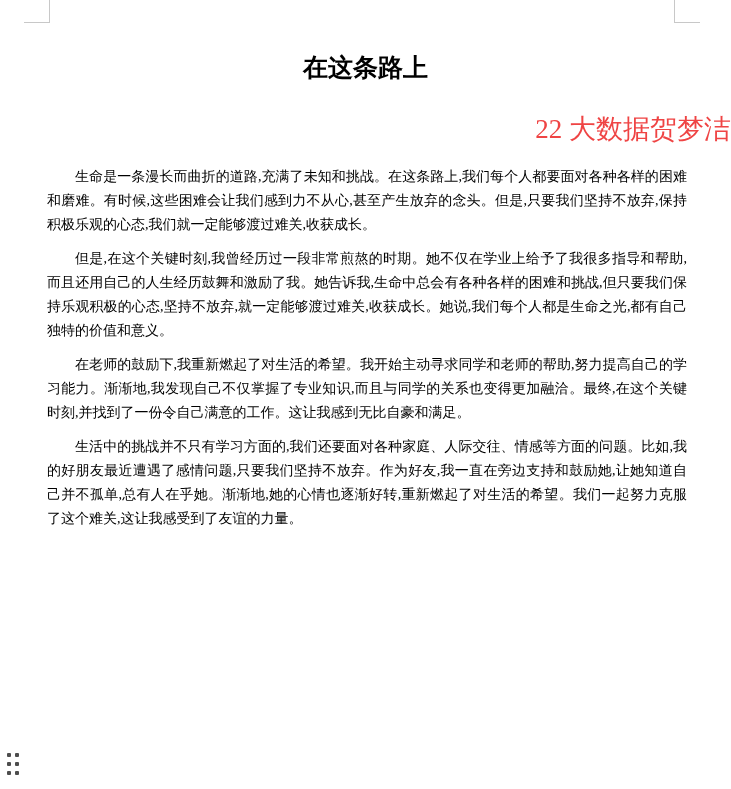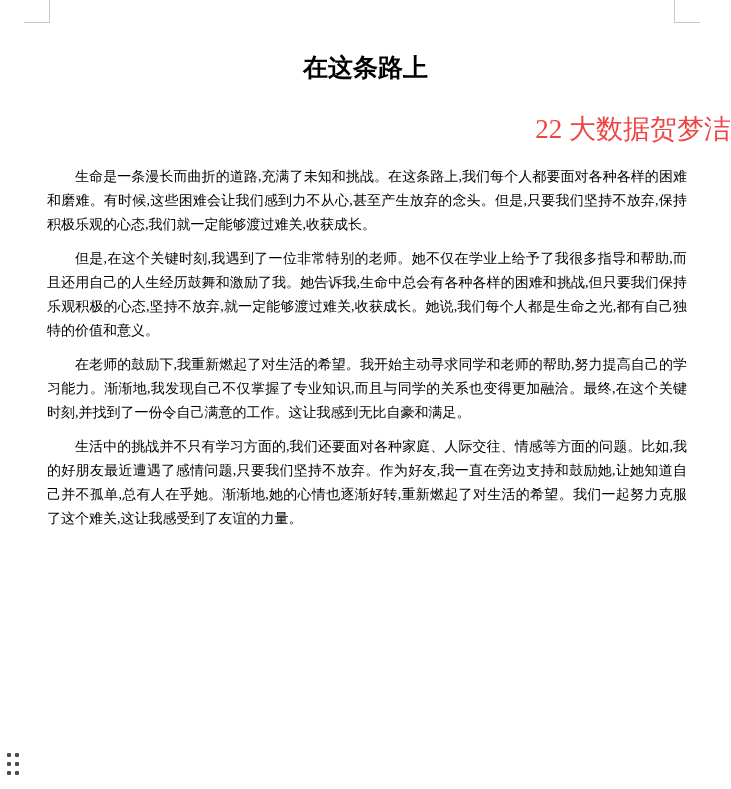--- a/index.html
+++ b/index.html
@@ -93,21 +93,21 @@
 
   <div class="corner tl"></div>
   <div class="corner tr"></div>
 
   <h1 class="doc-title">在这条路上</h1>
 
   <h2 class="doc-subtitle">22 大数据贺梦洁</h2>
 
   <div class="doc-body">
     <p><span>生命是一条漫长而曲折的道路,充满了未知和挑战。在这条路上,我们每个人都要面对各种各样的困难和磨难。有时候,这些困难会让我们感到力不从心,甚至产生放弃的念头。但是,只要我们坚持不放弃,保持积极乐观的心态,我们就一定能够渡过难关,收获成长。</span></p>
-    <p><span>但是,在这个关键时刻,我遇到了一位非常特别的老师。她不仅在学业上给予了我很多指导和帮助,而且还用自己的人生经历鼓舞和激励了我。她告诉我,生命中总会有各种各样的困难和挑战,但只要我们保持乐观积极的心态,坚持不放弃,就一定能够渡过难关,收获成长。她说,我们每个人都是生命之光,都有自己独特的价值和意义。</span></p>
+    <p><span>但是,在这个关键时刻,我曾经历过一段非常煎熬的时期。她不仅在学业上给予了我很多指导和帮助,而且还用自己的人生经历鼓舞和激励了我。她告诉我,生命中总会有各种各样的困难和挑战,但只要我们保持乐观积极的心态,坚持不放弃,就一定能够渡过难关,收获成长。她说,我们每个人都是生命之光,都有自己独特的价值和意义。</span></p>
     <p><span>在老师的鼓励下,我重新燃起了对生活的希望。我开始主动寻求同学和老师的帮助,努力提高自己的学习能力。渐渐地,我发现自己不仅掌握了专业知识,而且与同学的关系也变得更加融洽。最终,在这个关键时刻,并找到了一份令自己满意的工作。这让我感到无比自豪和满足。</span></p>
     <p><span>生活中的挑战并不只有学习方面的,我们还要面对各种家庭、人际交往、情感等方面的问题。比如,我的好朋友最近遭遇了感情问题,只要我们坚持不放弃。作为好友,我一直在旁边支持和鼓励她,让她知道自己并不孤单,总有人在乎她。渐渐地,她的心情也逐渐好转,重新燃起了对生活的希望。我们一起努力克服了这个难关,这让我感受到了友谊的力量。</span></p>
   </div>
 
   <div class="drag-handle">
     <span class="dot"></span>
     <span class="dot"></span>
     <span class="dot"></span>
     <span class="dot"></span>
     <span class="dot"></span>

